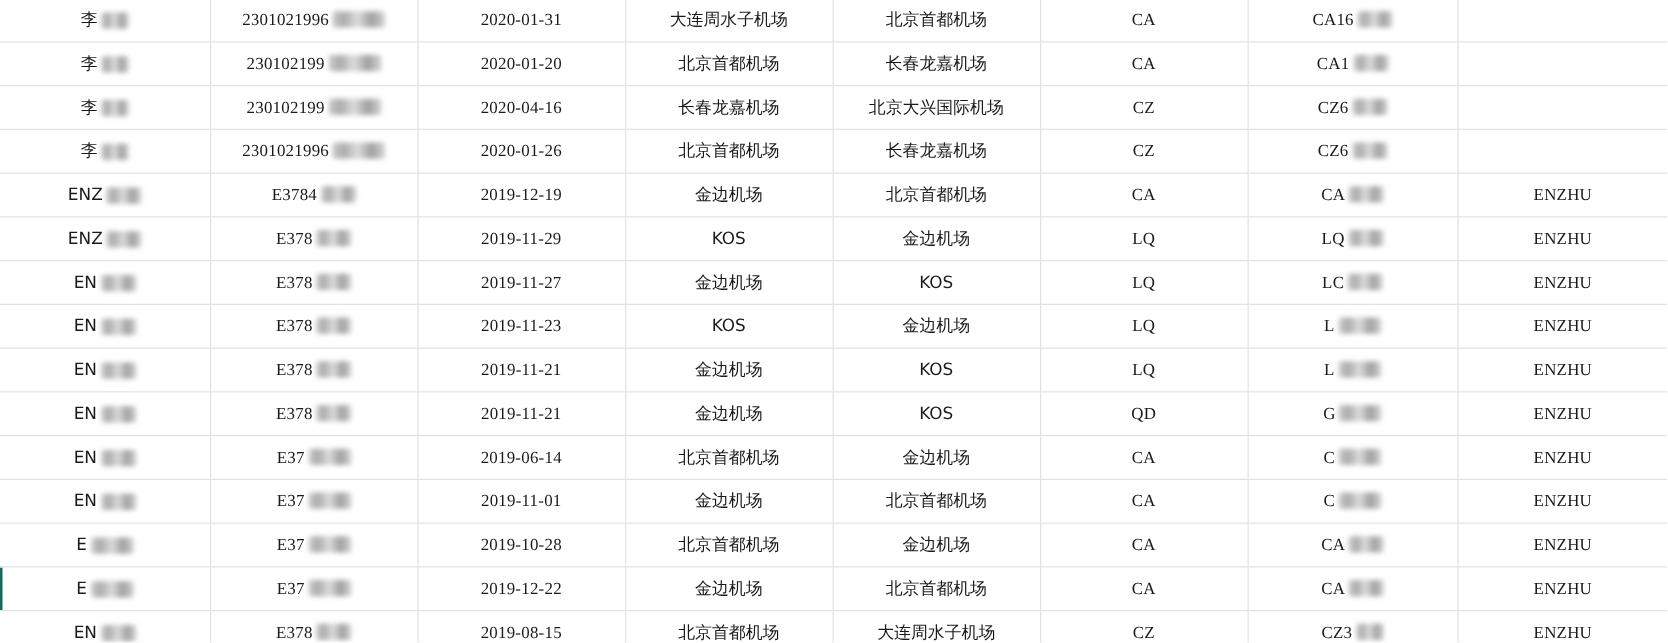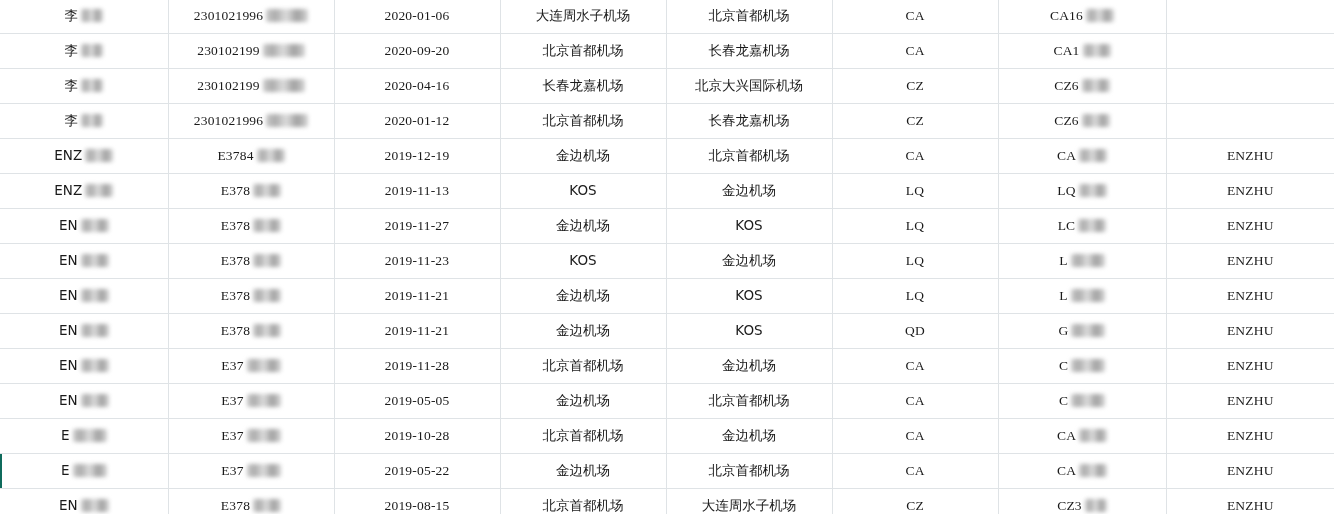--- a/index.html
+++ b/index.html
@@ -105,21 +105,21 @@
         <tr>
           <td class=""><span class="cell-inner cn">
               <span class="txt">李</span>
               <span class="blur b3"></span>
             </span></td>
           <td class=""><span class="cell-inner mono-ish">
               <span class="txt">2301021996</span>
               <span class="blur b6"></span>
             </span></td>
           <td class=""><span class="cell-inner mono-ish">
-              <span class="txt">2020-01-06</span>
+              <span class="txt">2020-01-31</span>
             </span></td>
           <td class=""><span class="cell-inner cn">
               <span class="txt">大连周水子机场</span>
             </span></td>
           <td class=""><span class="cell-inner cn">
               <span class="txt">北京首都机场</span>
             </span></td>
           <td class=""><span class="cell-inner mono-ish">
               <span class="txt">CA</span>
             </span></td>
@@ -134,21 +134,21 @@
         <tr>
           <td class=""><span class="cell-inner cn">
               <span class="txt">李</span>
               <span class="blur b3"></span>
             </span></td>
           <td class=""><span class="cell-inner mono-ish">
               <span class="txt">230102199</span>
               <span class="blur b6"></span>
             </span></td>
           <td class=""><span class="cell-inner mono-ish">
-              <span class="txt">2020-09-20</span>
+              <span class="txt">2020-01-20</span>
             </span></td>
           <td class=""><span class="cell-inner cn">
               <span class="txt">北京首都机场</span>
             </span></td>
           <td class=""><span class="cell-inner cn">
               <span class="txt">长春龙嘉机场</span>
             </span></td>
           <td class=""><span class="cell-inner mono-ish">
               <span class="txt">CA</span>
             </span></td>
@@ -192,21 +192,21 @@
         <tr>
           <td class=""><span class="cell-inner cn">
               <span class="txt">李</span>
               <span class="blur b3"></span>
             </span></td>
           <td class=""><span class="cell-inner mono-ish">
               <span class="txt">2301021996</span>
               <span class="blur b6"></span>
             </span></td>
           <td class=""><span class="cell-inner mono-ish">
-              <span class="txt">2020-01-12</span>
+              <span class="txt">2020-01-26</span>
             </span></td>
           <td class=""><span class="cell-inner cn">
               <span class="txt">北京首都机场</span>
             </span></td>
           <td class=""><span class="cell-inner cn">
               <span class="txt">长春龙嘉机场</span>
             </span></td>
           <td class=""><span class="cell-inner mono-ish">
               <span class="txt">CZ</span>
             </span></td>
@@ -250,21 +250,21 @@
         <tr>
           <td class=""><span class="cell-inner cn">
               <span class="txt">ENZ</span>
               <span class="blur b4"></span>
             </span></td>
           <td class=""><span class="cell-inner mono-ish">
               <span class="txt">E378</span>
               <span class="blur b4"></span>
             </span></td>
           <td class=""><span class="cell-inner mono-ish">
-              <span class="txt">2019-11-13</span>
+              <span class="txt">2019-11-29</span>
             </span></td>
           <td class=""><span class="cell-inner cn">
               <span class="txt">KOS</span>
             </span></td>
           <td class=""><span class="cell-inner cn">
               <span class="txt">金边机场</span>
             </span></td>
           <td class=""><span class="cell-inner mono-ish">
               <span class="txt">LQ</span>
             </span></td>
@@ -395,21 +395,21 @@
         <tr>
           <td class=""><span class="cell-inner cn">
               <span class="txt">EN</span>
               <span class="blur b4"></span>
             </span></td>
           <td class=""><span class="cell-inner mono-ish">
               <span class="txt">E37</span>
               <span class="blur b5"></span>
             </span></td>
           <td class=""><span class="cell-inner mono-ish">
-              <span class="txt">2019-11-28</span>
+              <span class="txt">2019-06-14</span>
             </span></td>
           <td class=""><span class="cell-inner cn">
               <span class="txt">北京首都机场</span>
             </span></td>
           <td class=""><span class="cell-inner cn">
               <span class="txt">金边机场</span>
             </span></td>
           <td class=""><span class="cell-inner mono-ish">
               <span class="txt">CA</span>
             </span></td>
@@ -424,21 +424,21 @@
         <tr>
           <td class=""><span class="cell-inner cn">
               <span class="txt">EN</span>
               <span class="blur b4"></span>
             </span></td>
           <td class=""><span class="cell-inner mono-ish">
               <span class="txt">E37</span>
               <span class="blur b5"></span>
             </span></td>
           <td class=""><span class="cell-inner mono-ish">
-              <span class="txt">2019-05-05</span>
+              <span class="txt">2019-11-01</span>
             </span></td>
           <td class=""><span class="cell-inner cn">
               <span class="txt">金边机场</span>
             </span></td>
           <td class=""><span class="cell-inner cn">
               <span class="txt">北京首都机场</span>
             </span></td>
           <td class=""><span class="cell-inner mono-ish">
               <span class="txt">CA</span>
             </span></td>
@@ -482,21 +482,21 @@
         <tr>
           <td class="edge-mark"><span class="cell-inner cn">
               <span class="txt">E</span>
               <span class="blur b5"></span>
             </span></td>
           <td class=""><span class="cell-inner mono-ish">
               <span class="txt">E37</span>
               <span class="blur b5"></span>
             </span></td>
           <td class=""><span class="cell-inner mono-ish">
-              <span class="txt">2019-05-22</span>
+              <span class="txt">2019-12-22</span>
             </span></td>
           <td class=""><span class="cell-inner cn">
               <span class="txt">金边机场</span>
             </span></td>
           <td class=""><span class="cell-inner cn">
               <span class="txt">北京首都机场</span>
             </span></td>
           <td class=""><span class="cell-inner mono-ish">
               <span class="txt">CA</span>
             </span></td>

